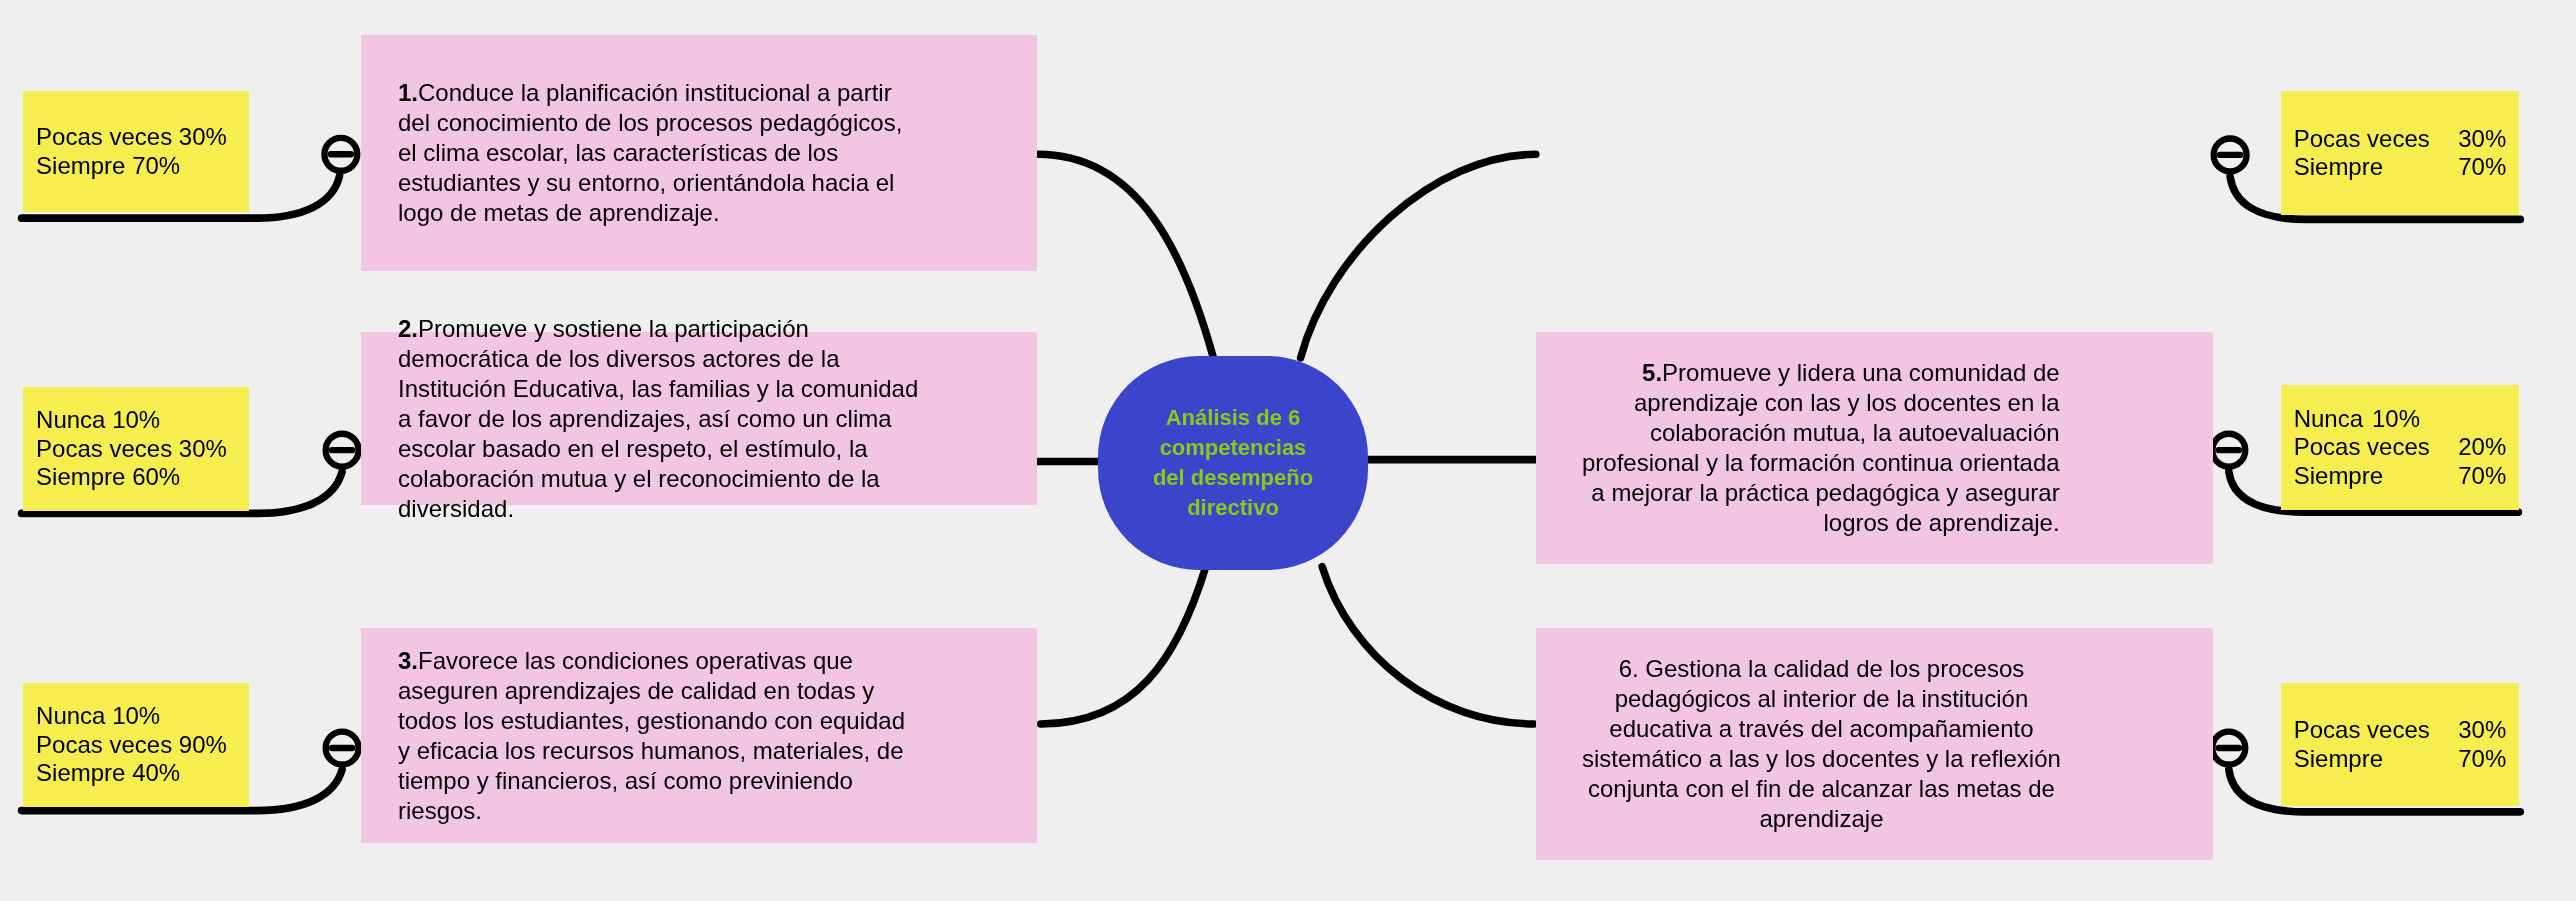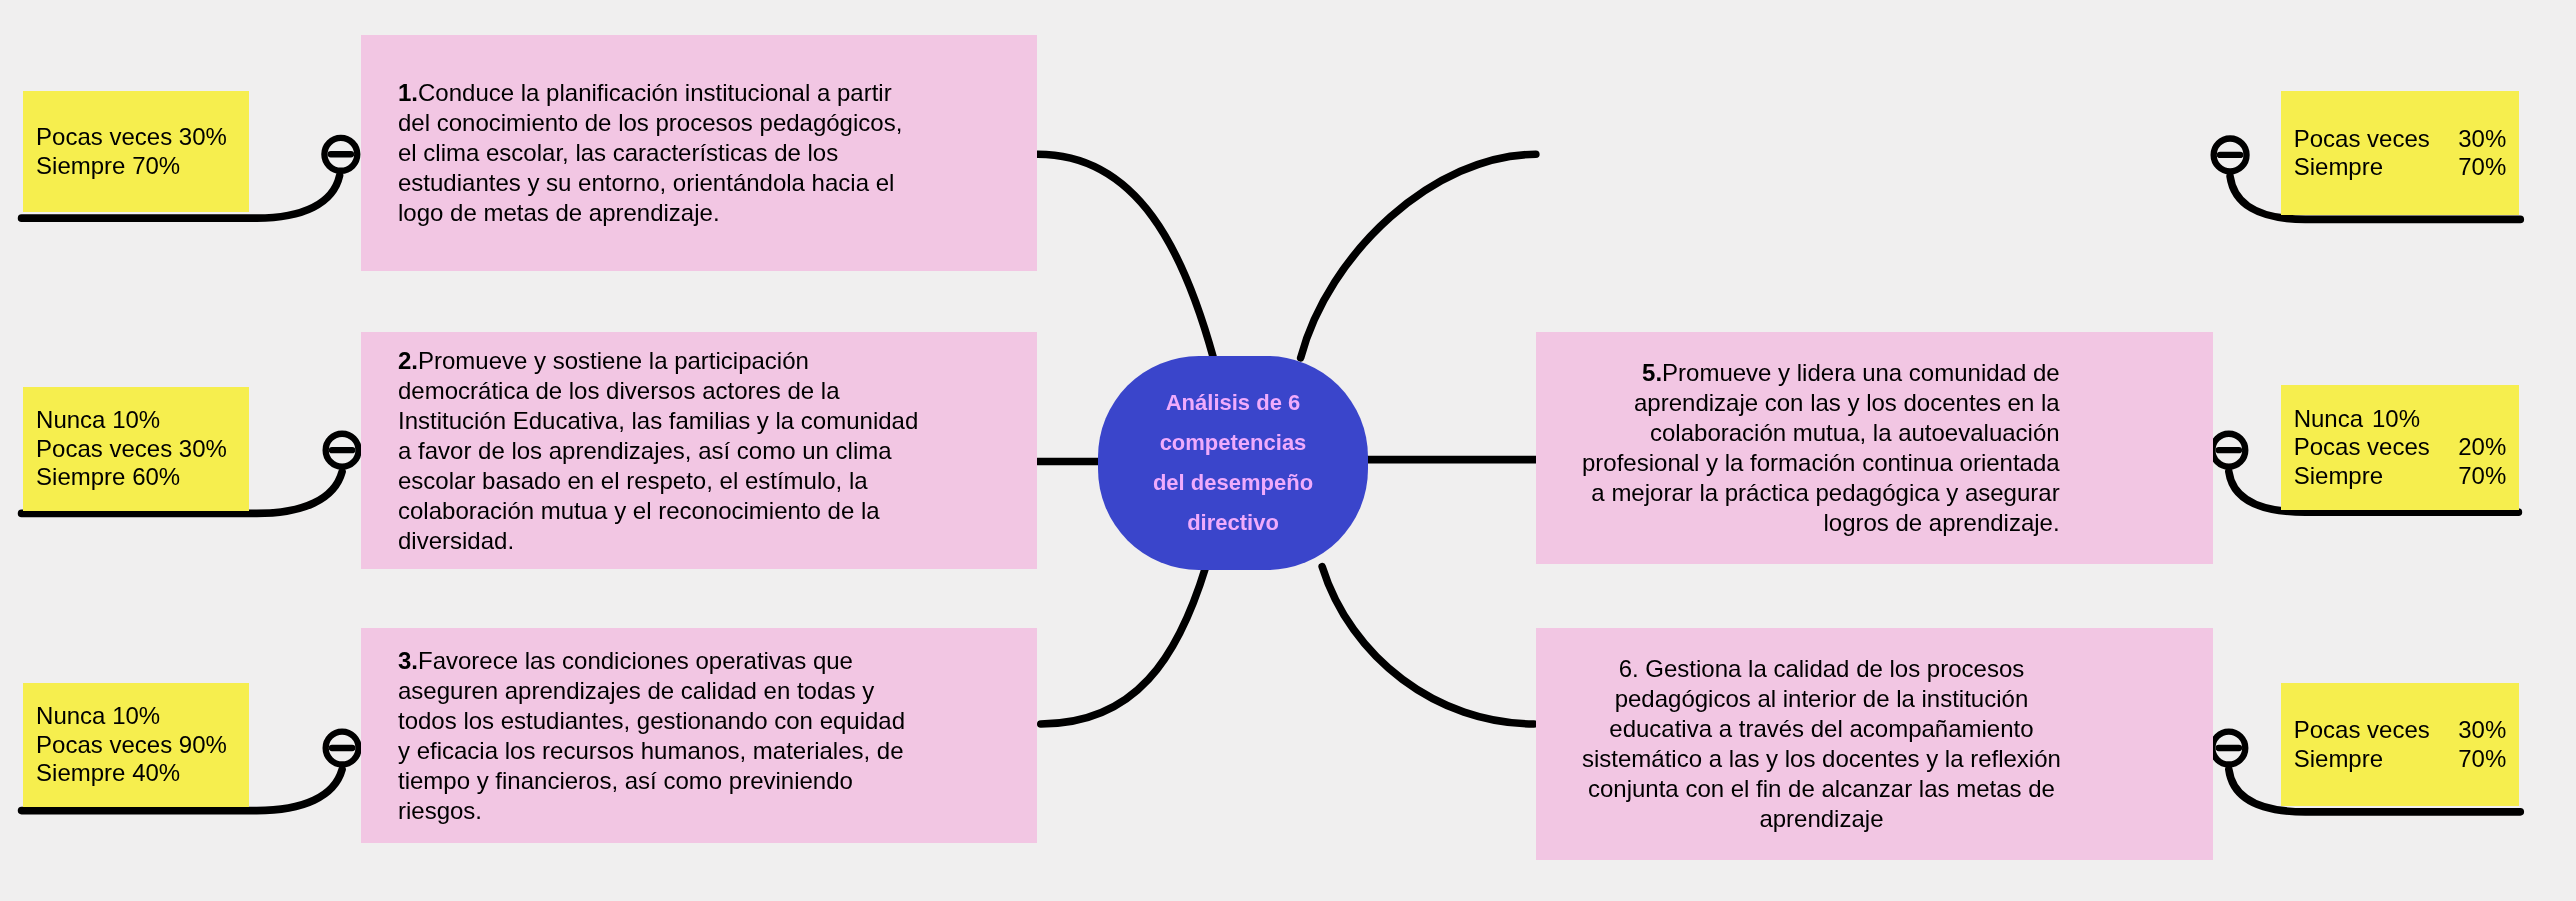--- a/index.html
+++ b/index.html
@@ -14,34 +14,34 @@
   .collapse circle{fill:#f0efef;stroke:#000;stroke-width:10;}
   .collapse line{stroke:#000;stroke-width:10;stroke-linecap:round;}
   .branch{
     position:absolute;z-index:2;background:#f2c6e3;
     display:flex;align-items:center;
     font-size:24px;line-height:30px;
   }
   .branch .btext{white-space:pre-line;}
   .branch .num{font-weight:bold;}
   .b0{left:361px;top:35px;width:676px;height:236px;padding:0 31px 0 37px;}
-  .b1{left:361px;top:332px;width:676px;height:237px;padding:0 16.4px 0 37px;}
+  .b1{left:361px;top:332px;width:676px;height:173px;padding:0 16.4px 0 37px;}
   .b2{left:361px;top:628px;width:676px;height:215px;padding:0 16.4px 0 37px;}
   .b3{left:1536px;top:35px;width:677px;height:237px;padding:0 16.4px 0 46px;}
   .b4{left:1536px;top:332px;width:677px;height:232px;padding:0 16.4px 0 46px;text-align:right;}
   .b5{left:1536px;top:628px;width:677px;height:232px;padding:0 16.4px 0 46px;text-align:center;}
   .branch,.note,.center-node{box-sizing:border-box;}
   .center-node{
     position:absolute;z-index:2;
     left:1098px;top:356px;width:270px;height:214px;
     background:#3a45cb;border-radius:101px;
     display:flex;align-items:center;justify-content:center;
   }
   .center-node .ctext{
-    color:#f0abfc;font-weight:bold;font-size:22px;line-height:40px;
+    color:#84cc16;font-weight:bold;font-size:22px;line-height:30px;
     text-align:center;white-space:pre-line;
   }
   .note{
     position:absolute;z-index:2;background:#f6ee4e;
     display:flex;flex-direction:column;justify-content:center;
     font-size:24px;line-height:28.5px;padding:0 12.7px;
   }
   .note .line{display:block;}
   .note.right .line{display:flex;justify-content:space-between;}
   .note.right .line.inline{justify-content:flex-start;gap:8.9px;}

